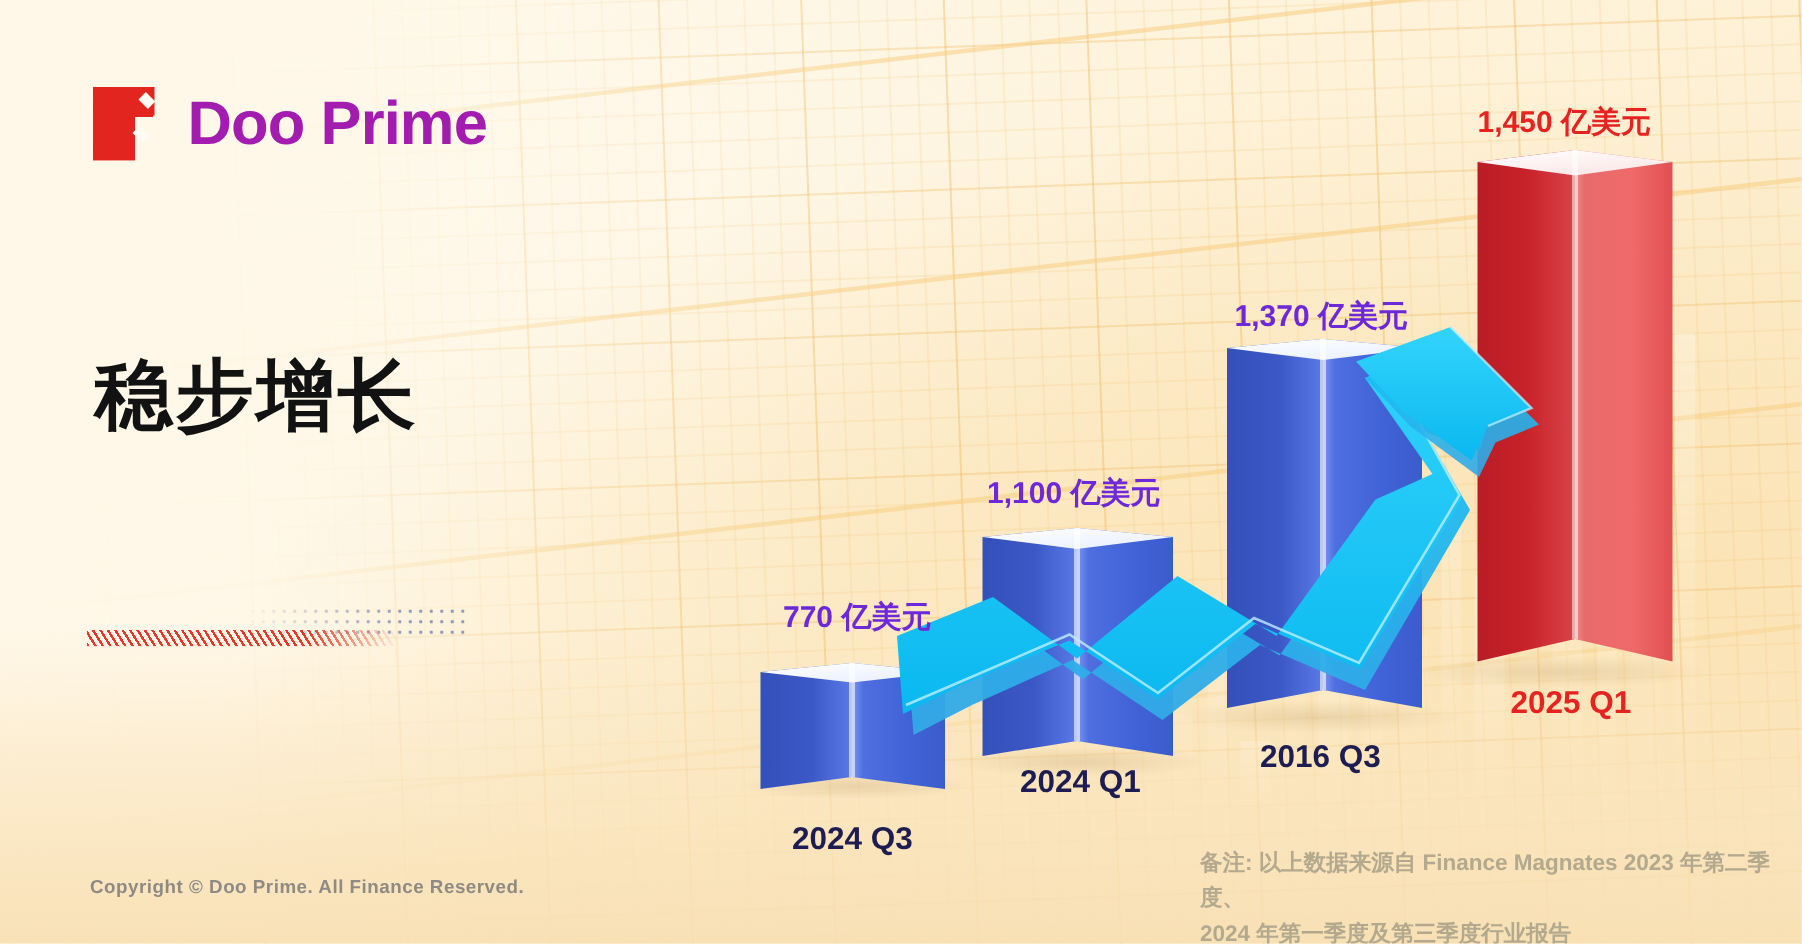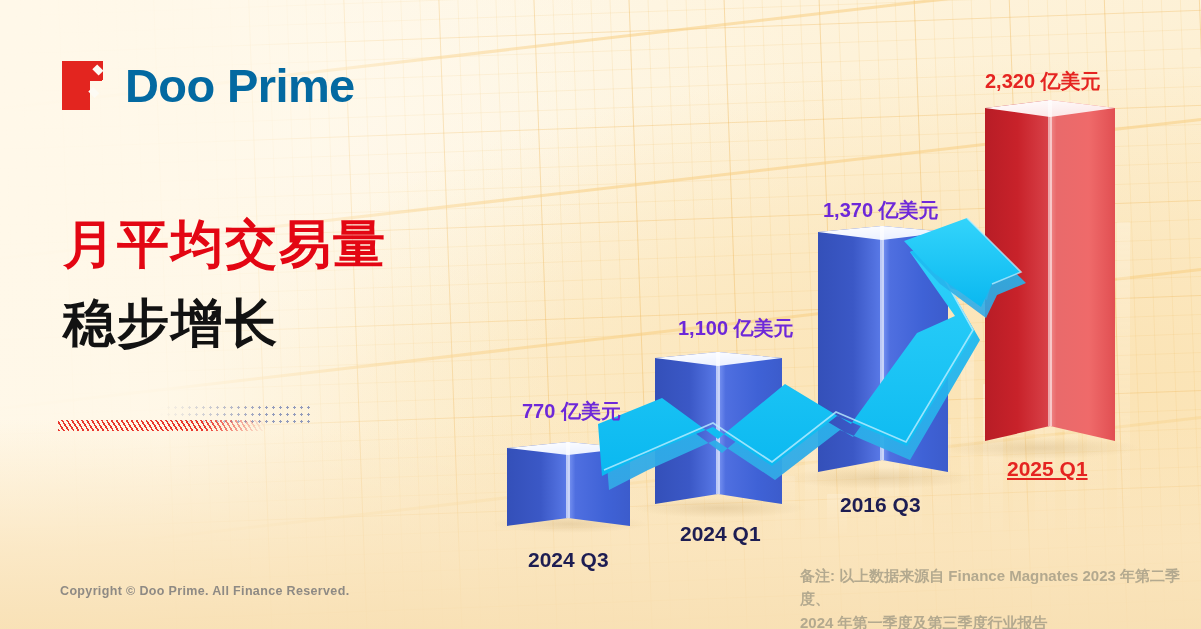--- a/index.html
+++ b/index.html
@@ -55,21 +55,21 @@
   .sweep.s3{left:-8%;top:418px;width:125%;transform:rotate(-6.6deg);}
   .sweep.s4{left:-8%;top:566px;width:125%;transform:rotate(-6.6deg);background:rgba(247,205,130,.35);}
 
   
   .ghosts{position:absolute;right:0;bottom:95px;width:430px;height:330px;opacity:.52;}
   .ghosts i{position:absolute;bottom:0;display:block;background:linear-gradient(to bottom,rgba(255,255,255,.92),rgba(255,255,255,.15));border-radius:1px;}
 
   
   .logo{position:absolute;left:62px;top:58px;display:flex;align-items:center;gap:15px;}
   .logo-mark{position:relative;width:48px;height:49px;}
-  .logo-word{font-size:47px;font-weight:700;color:#0369a1;letter-spacing:-.6px;white-space:nowrap;}
+  .logo-word{font-size:41px;font-weight:700;color:#a21caf;letter-spacing:-.6px;white-space:nowrap;}
 
   
   .headline{position:absolute;left:63px;top:215px;line-height:1.14;}
   .hl-1{font-size:52px;font-weight:800;color:#e30613;letter-spacing:2px;white-space:nowrap;}
   .hl-2{font-size:52px;font-weight:800;color:#121212;letter-spacing:2px;white-space:nowrap;margin-top:20px;}
 
   
   .decor{position:absolute;left:58px;top:404px;width:252px;height:26px;}
   .decor-dots{
     position:absolute;left:100px;top:0;width:152px;height:20px;
@@ -85,21 +85,21 @@
     mask-image:linear-gradient(90deg,rgba(0,0,0,1) 70%,rgba(0,0,0,0) 100%);
   }
 
   
   .chart{position:absolute;left:470px;top:0;width:731px;height:629px;}
   .chart svg{position:absolute;inset:0;}
 
   .vlabel{position:absolute;font-size:20px;font-weight:700;color:#6d28d9;white-space:nowrap;}
   .vlabel.red{color:#e52421;}
   .qlabel{position:absolute;font-size:21px;font-weight:700;color:#1d1d52;white-space:nowrap;}
-  .qlabel.red{color:#e52421;text-decoration:underline;}
+  .qlabel.red{color:#e52421;}
 
   
   .copyright{position:absolute;left:60px;top:584px;font-size:12.5px;font-weight:700;color:#8e8a84;letter-spacing:.35px;white-space:nowrap;}
   .note{position:absolute;left:800px;top:564px;width:392px;font-size:15px;line-height:1.55;color:#b3a98f;font-weight:700;}
 </style>
 </head>
 <body>
 
 <div class="bg-root">
   <div class="bg-base"></div>
@@ -141,21 +141,20 @@
         <path d="M35.2 3.4 L41.5 9.7 L36.6 14.6 L30.3 8.3 Z"></path>
         <path d="M31.0 26.0 L37.2 32.2 L32.6 36.9 L26.3 30.6 Z"></path>
       </g>
       <path d="M24.6 19.4 L41.8 19.4 L41.8 21.4 L24.6 21.4 Z" fill="#fdf1d6" opacity="0"></path>
     </svg>
   </span>
   <span class="logo-word">Doo Prime</span>
 </div>
 
 <div class="headline">
-  <div class="hl-1">月平均交易量</div>
   <div class="hl-2">稳步增长</div>
 </div>
 
 <div class="decor">
   <div class="decor-dots"></div>
   <div class="decor-stripes"></div>
 </div>
 
 <div class="chart">
   <svg viewBox="0 0 731 629" width="731" height="629">
@@ -252,26 +251,26 @@
       <polygon points="451,263 489,236 503,222 561,288 537,292 528,313 500,296 480,289" fill="url(#aSide)" opacity="0"></polygon>
       <g>
         <polygon points="440,252 501,229 556,283 527,295 516,318 470,284" fill="url(#aSide)" opacity="0.9"></polygon>
         <polygon points="434,241 497,218 551,272 522,284 511,307 464,273" fill="url(#aTop)"></polygon>
         <polyline points="497,218 551,272 522,284" fill="none" stroke="#bdeeff" stroke-width="1.6" opacity="0.75"></polyline>
       </g>
     </g>
   </svg>
 
   <div class="vlabel" style="left:52px;  top:398px;text-align:center;">770 亿美元</div>
-  <div class="vlabel" style="left:208px; top:315px;text-align:right;">1,100 亿美元</div>
+  <div class="vlabel" style="left:188px; top:315px;text-align:right;">1,100 亿美元</div>
   <div class="vlabel" style="left:353px; top:197px;">1,370 亿美元</div>
-  <div class="vlabel red" style="left:515px; top:68px;">2,320 亿美元</div>
+  <div class="vlabel red" style="left:515px; top:68px;">1,450 亿美元</div>
 
   <div class="qlabel" style="left:58px;  top:548px;">2024 Q3</div>
-  <div class="qlabel" style="left:210px; top:522px;">2024 Q1</div>
+  <div class="qlabel" style="left:210px; top:510px;">2024 Q1</div>
   <div class="qlabel" style="left:370px; top:493px;">2016 Q3</div>
   <div class="qlabel red" style="left:537px; top:457px;">2025 Q1</div>
 </div>
 
 <div class="copyright">Copyright © Doo Prime. All Finance Reserved.</div>
 <div class="note">
   <div>备注: 以上数据来源自 Finance Magnates 2023 年第二季度、</div>
   <div>2024 年第一季度及第三季度行业报告</div>
 </div>
 

